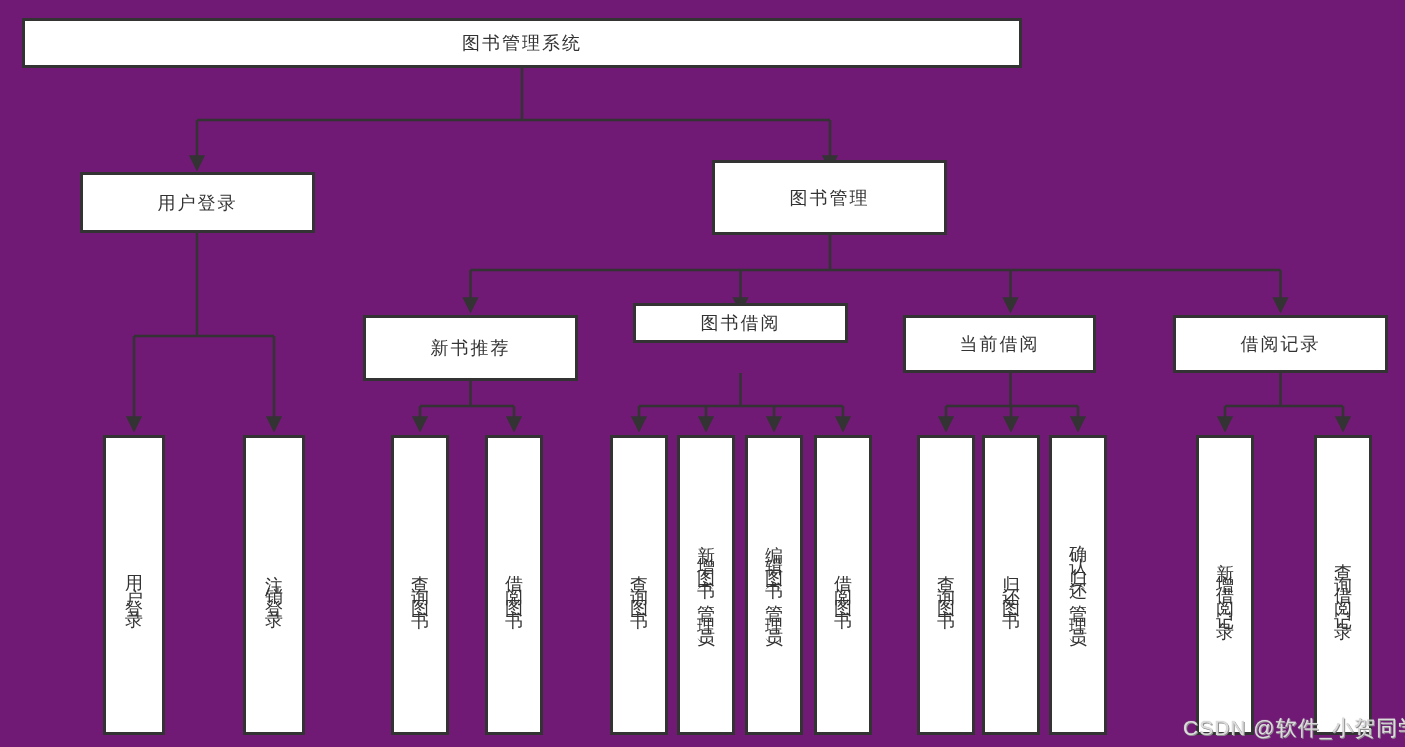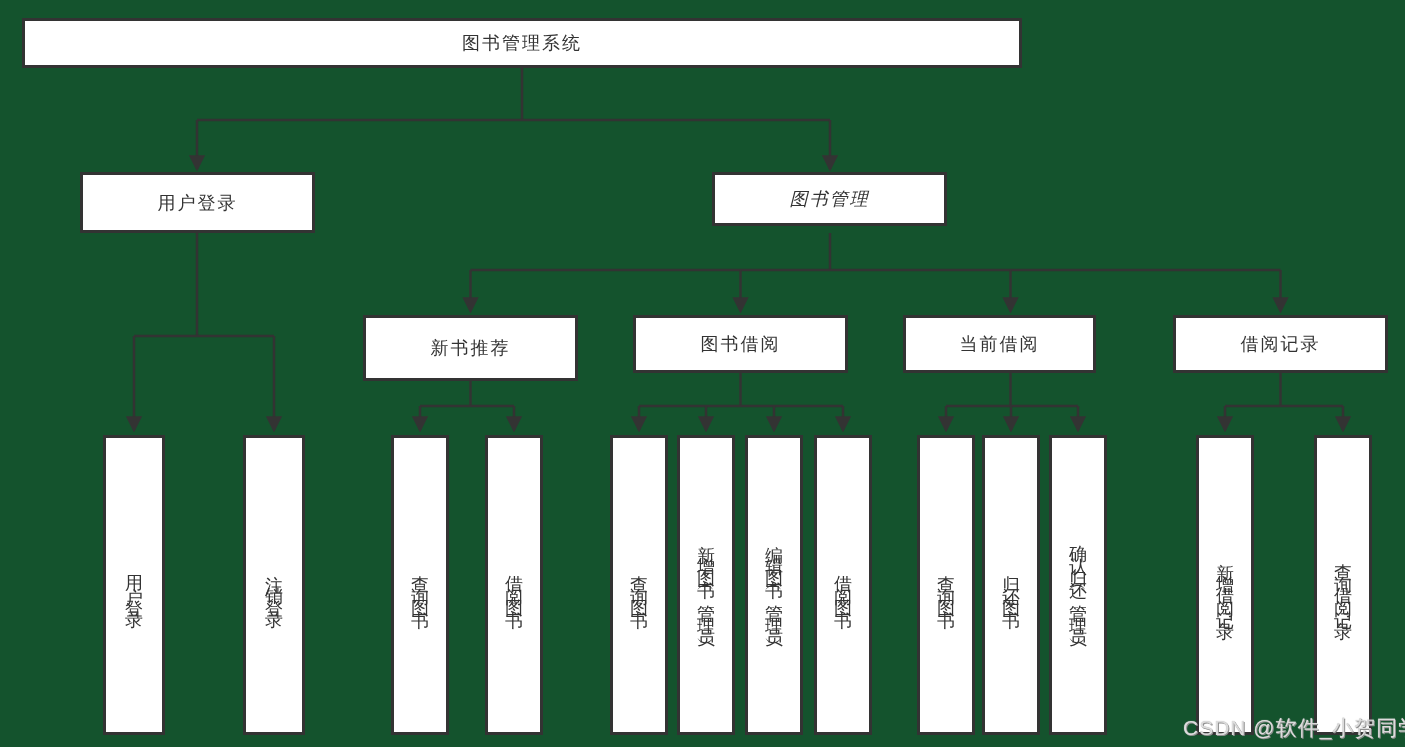--- a/index.html
+++ b/index.html
@@ -1,17 +1,17 @@
 <!DOCTYPE html>
 <html><head>
 <meta charset="utf-8">
 <style>
   html,body{margin:0;padding:0;background:#ffffff;}
   .canvas{
-    position:relative;width:1405px;height:747px;background:#14532d;overflow:hidden;
+    position:relative;width:1405px;height:747px;background:#701a75;overflow:hidden;
     font-family:"Liberation Sans","DejaVu Sans",sans-serif;color:#333333;
   }
   .connectors{position:absolute;left:0;top:0;width:1405px;height:747px;}
   .hbox{
     position:absolute;box-sizing:border-box;border:3px solid #333333;background:#ffffff;
     display:flex;align-items:center;justify-content:center;
     font-size:18px;letter-spacing:2px;white-space:nowrap;
   }
   .vbox{
     position:absolute;box-sizing:border-box;border:3px solid #333333;background:#ffffff;
@@ -77,24 +77,24 @@
       <path d="M1280.5 373 V406"></path>
       <path d="M1225 406 H1343"></path>
       <path d="M1225 406 V430" marker-end="url(#arw)"></path>
       <path d="M1343 406 V430" marker-end="url(#arw)"></path>
     </g>
   </svg>
 
   <div class="hbox" style="left:22px;top:18px;width:1000px;height:50px;">图书管理系统</div>
 
   <div class="hbox" style="left:80px;top:172px;width:235px;height:61px;">用户登录</div>
-  <div class="hbox" style="left:712px;top:172px;width:235px;height:54px;font-style:italic;">图书管理</div>
+  <div class="hbox" style="left:712px;top:160px;width:235px;height:75px;">图书管理</div>
 
   <div class="hbox" style="left:363px;top:315px;width:215px;height:66px;">新书推荐</div>
-  <div class="hbox" style="left:633px;top:315px;width:215px;height:58px;">图书借阅</div>
+  <div class="hbox" style="left:633px;top:303px;width:215px;height:40px;">图书借阅</div>
   <div class="hbox" style="left:903px;top:315px;width:193px;height:58px;">当前借阅</div>
   <div class="hbox" style="left:1173px;top:315px;width:215px;height:58px;">借阅记录</div>
 
   <div class="vbox" style="left:103px;width:62px;">
     <span>用户登录</span>
   </div>
   <div class="vbox" style="left:243px;width:62px;">
     <span>注销登录</span>
   </div>
 

